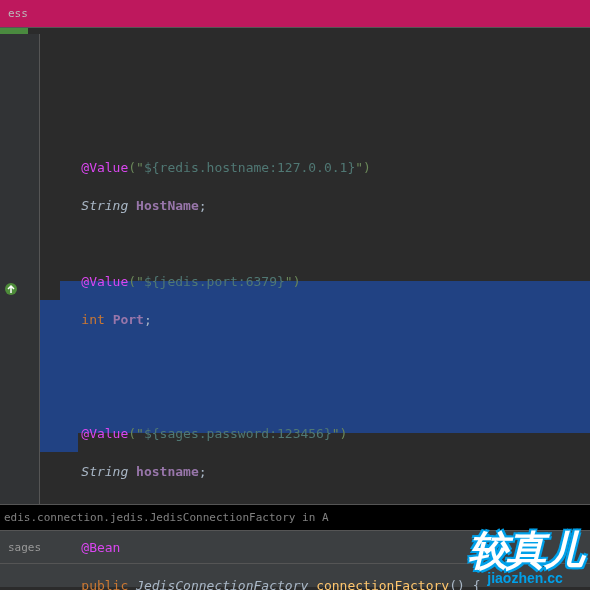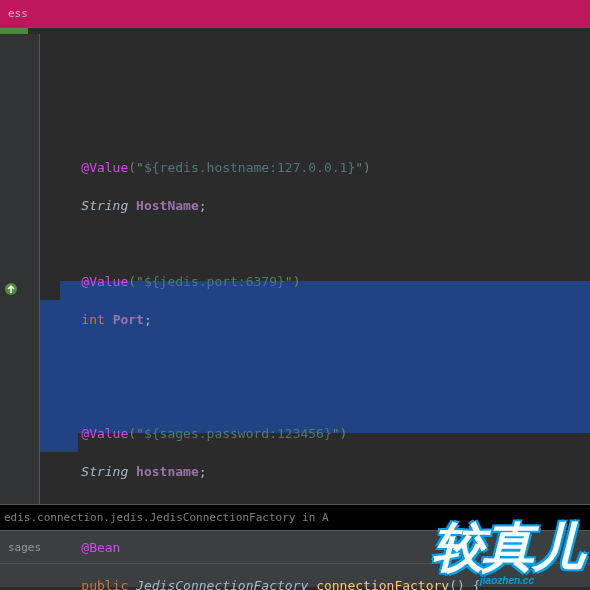--- a/index.html
+++ b/index.html
@@ -84,31 +84,30 @@
       color: #999;
     }
     .watermark {
       position: absolute;
       bottom: 4px;
       right: 8px;
       text-align: center;
       font-family: Arial, sans-serif;
     }
     .watermark-cn {
-      font-size: 52px;
+      font-size: 40px;
       font-weight: 900;
       color: #fff;
       font-style: italic;
       text-shadow: 2px 2px 0 #00a0e9, -2px -2px 0 #00a0e9, 2px -2px 0 #00a0e9, -2px 2px 0 #00a0e9;
       letter-spacing: -2px;
     }
     .watermark-py {
-      font-size: 10px;
+      font-size: 14px;
       color: #00a0e9;
-      font-style: italic;
       font-weight: bold;
       margin-top: -8px;
     }
   </style>
 </head>
 <body>
 
 <div class="top-bar">
   <span class="top-bar-text">ess</span>
 </div>

